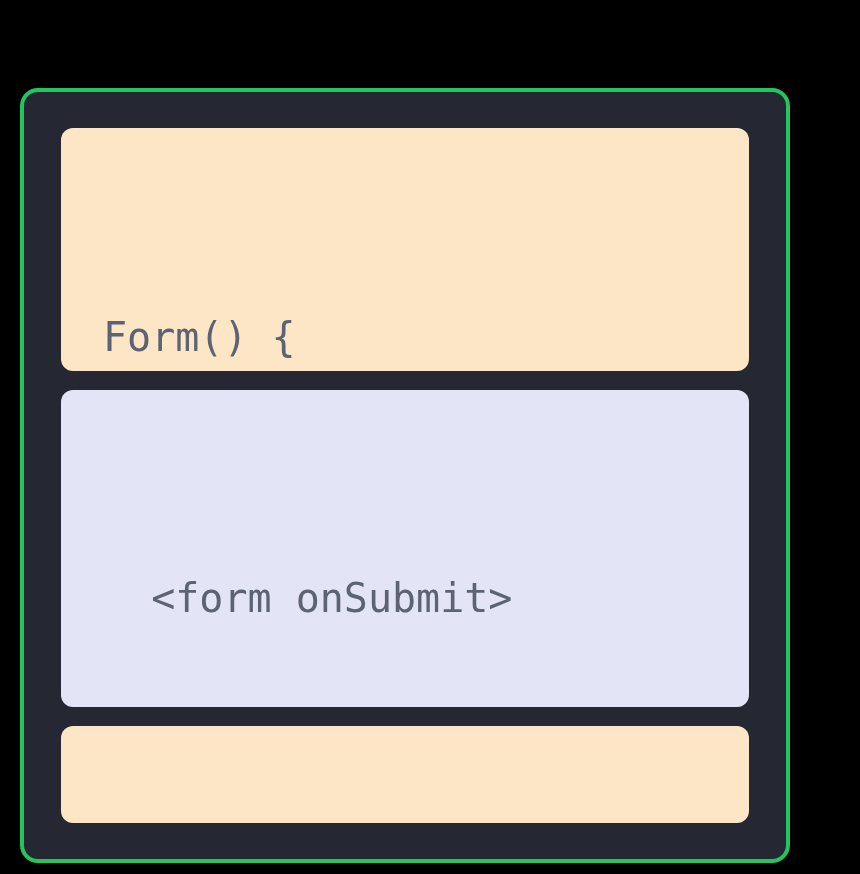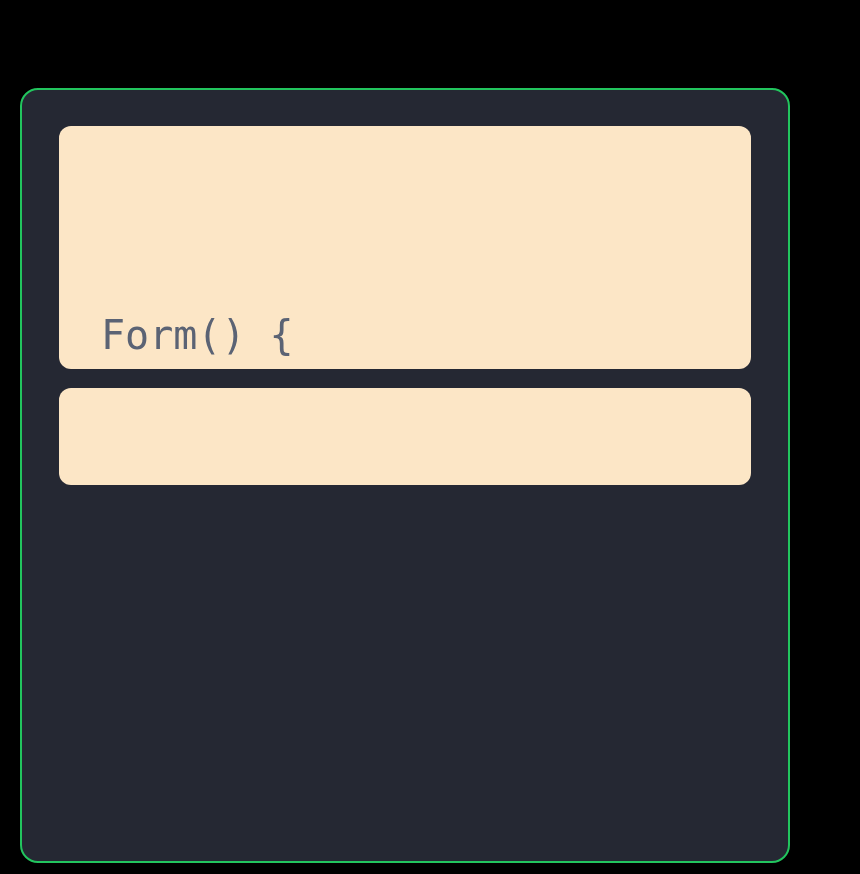--- a/index.html
+++ b/index.html
@@ -20,21 +20,21 @@
 
   
   .code-card {
     position: absolute;
     left: 20px;
     top: 88px;
     width: 770px;
     height: 775px;
     box-sizing: border-box;
     background: #252833;
-    border: 2px solid #22c55e;
+    border: 4px solid #22c55e;
     border-radius: 18px;
     padding: 36px 37px;
     display: flex;
     flex-direction: column;
     gap: 19px;
   }
 
   
   .code-block {
     box-sizing: border-box;
@@ -85,20 +85,26 @@
 <div id="root">
 
   <div class="code-card">
 
     <div class="code-block block-peach block-top">
       <span class="code-line">Form() {</span>
       
       
     </div>
 
+    <div class="code-block block-lavender block-mid">
+      <span class="code-line">  &lt;form onSubmit&gt;</span>
+      
+      
+      
+    </div>
 
     <div class="code-block block-peach block-bottom">
       
     </div>
 
   </div>
 
 </div>
 
 </body></html>

